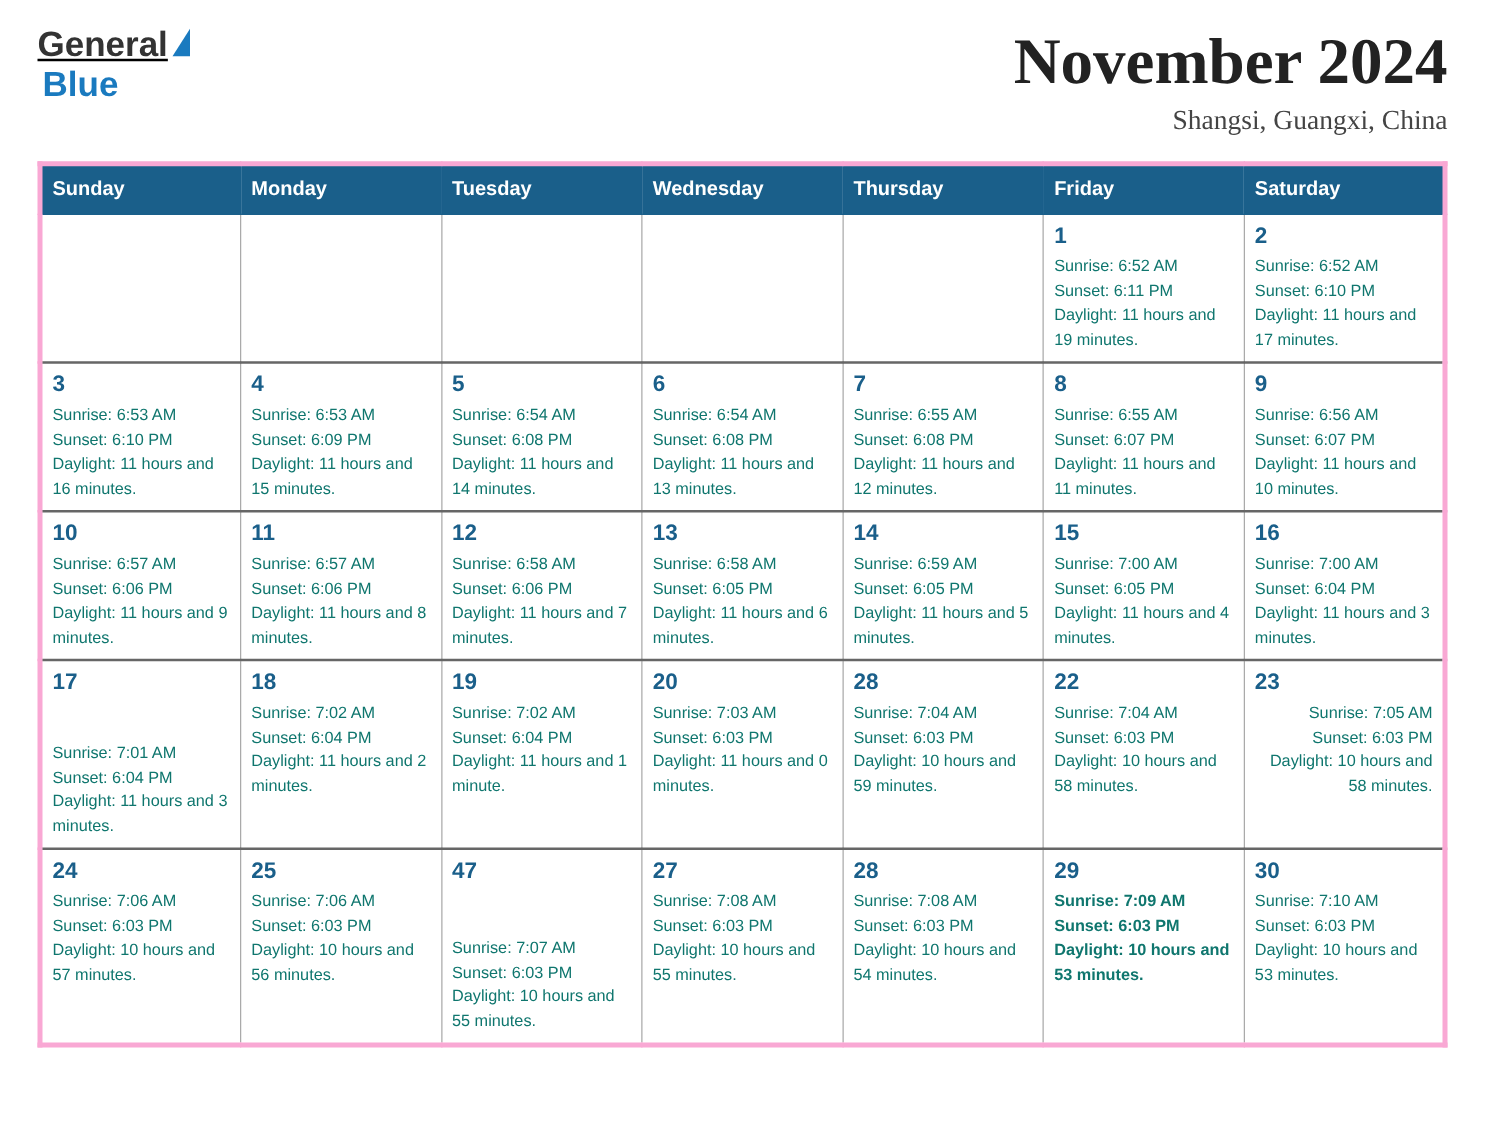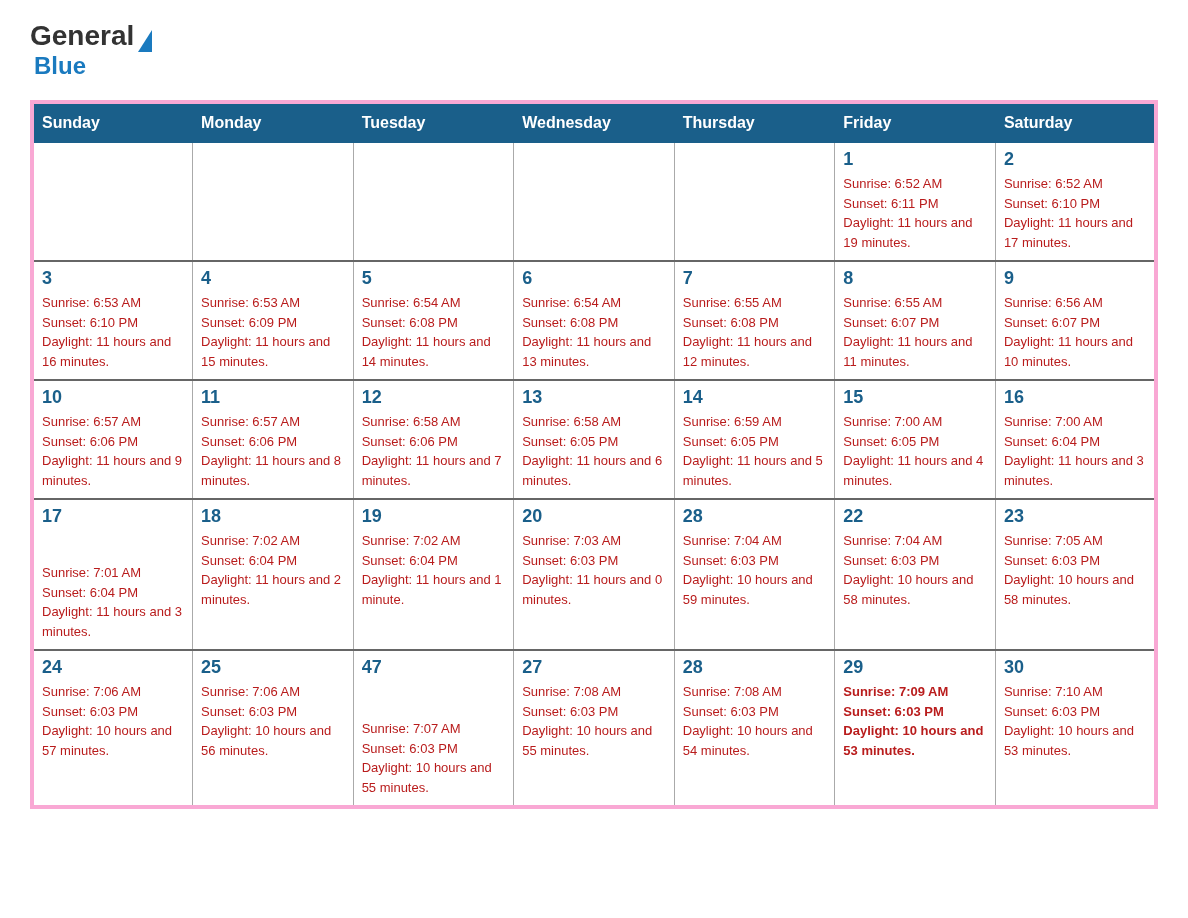--- a/index.html
+++ b/index.html
@@ -16,38 +16,39 @@
       align-items: flex-start;
       margin-bottom: 20px;
     }
     .logo {
       display: flex;
       flex-direction: column;
       align-items: flex-start;
     }
     .logo-top {
       display: flex;
-      align-items: flex-end;
+      align-items: center;
+      text-decoration: underline;
     }
     .logo-general {
       font-size: 28px;
       font-weight: bold;
       color: #333;
       font-family: Arial, sans-serif;
     }
     .logo-triangle {
       width: 0;
       height: 0;
       border-left: 14px solid transparent;
       border-bottom: 22px solid #1a7abf;
       margin-left: 4px;
       margin-top: -4px;
     }
     .logo-blue-line {
-      font-size: 24px;
+      font-size: 28px;
       font-weight: bold;
       color: #1a7abf;
       margin-left: 4px;
     }
     .title-area {
       text-align: right;
     }
     .month-title {
       font-size: 52px;
       font-weight: bold;
@@ -85,40 +86,44 @@
     }
     .day-number {
       font-size: 18px;
       font-weight: bold;
       color: #1a5f8a;
       display: block;
       margin-bottom: 4px;
     }
     .day-info {
       font-size: 13px;
-      color: #b91c1c;
+      color: #0f766e;
       line-height: 1.5;
     }
     .calendar tbody tr {
       border-bottom: 2px solid #666;
     }
     .empty-cell {
       background: #fff;
     }
   </style>
 </head>
 <body>
 
 <div class="header-area">
   <div class="logo">
     <div class="logo-top">
       <span class="logo-general">General</span>
       <div class="logo-triangle"></div>
     </div>
     <span class="logo-blue-line">Blue</span>
+  </div>
+  <div class="title-area">
+    <div class="month-title">November 2024</div>
+    <div class="location">Shangsi, Guangxi, China</div>
   </div>
 </div>
 
 <table class="calendar">
   <thead>
     <tr>
     <th>Sunday</th>
         <th>Monday</th>
         <th>Tuesday</th>
         <th>Wednesday</th>
@@ -267,21 +272,21 @@
 Daylight: 10 hours and 59 minutes.</div>
         </td>
         <td>
           <span class="day-number">22</span>
           <div class="day-info" style="white-space: pre-line;">Sunrise: 7:04 AM
 Sunset: 6:03 PM
 Daylight: 10 hours and 58 minutes.</div>
         </td>
         <td>
           <span class="day-number">23</span>
-          <div class="day-info" style="white-space: pre-line;">Sunrise: 7:05 AM
+          <div class="day-info" style="white-space: pre-line; text-align: right;">Sunrise: 7:05 AM
 Sunset: 6:03 PM
 Daylight: 10 hours and 58 minutes.</div>
         </td>
       </tr>
       <tr>
         <td>
           <span class="day-number">24</span>
           <div class="day-info" style="white-space: pre-line;">Sunrise: 7:06 AM
 Sunset: 6:03 PM
 Daylight: 10 hours and 57 minutes.</div>

